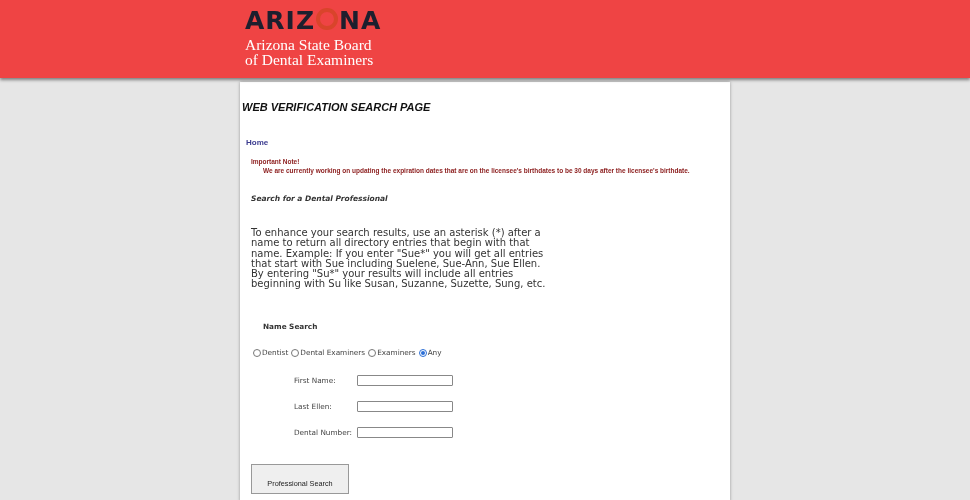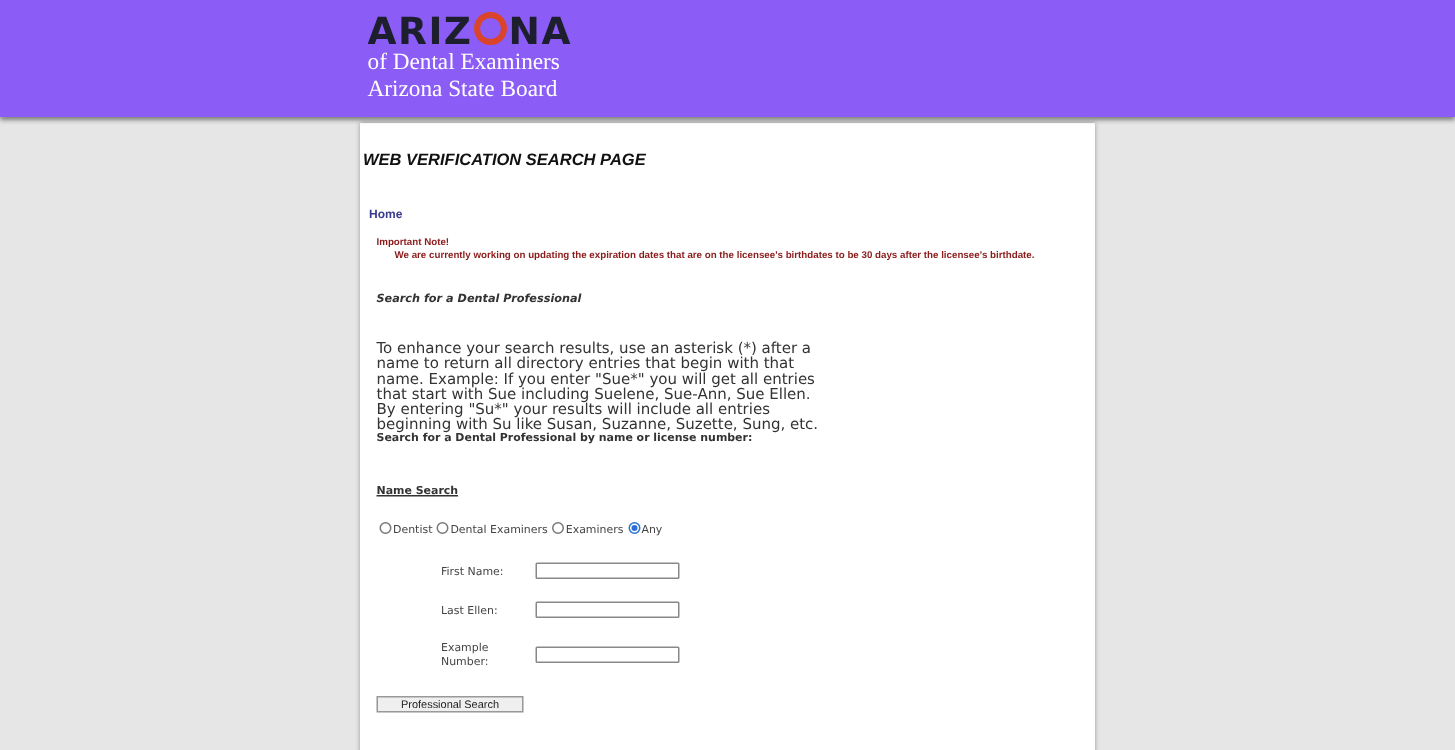--- a/index.html
+++ b/index.html
@@ -4,21 +4,21 @@
 <style>
   html, body { margin: 0; padding: 0; }
   body {
     width: 970px; height: 500px; overflow: hidden;
     background: #e6e6e6;
     font-family: "DejaVu Sans", sans-serif;
     position: relative;
   }
   .header {
     position: absolute; left: 0; top: 0; width: 970px; height: 78px;
-    background: #8b5cf6;
+    background: #ef4444;
     box-shadow: 0 2px 3px rgba(0,0,0,0.45);
     z-index: 2;
   }
   .logo { position: absolute; left: 245px; top: 8px; }
   .logo-word {
     font-family: "DejaVu Sans", sans-serif; font-weight: bold;
     font-size: 25px; letter-spacing: 1px; color: #1d1f2e; line-height: 26px;
   }
   .logo-word .o {
     display: inline-block; width: 14px; height: 14px;
@@ -60,71 +60,70 @@
   }
   .help-text {
     position: absolute; left: 11px; top: 146px; width: 300px;
     font-size: 10px; font-weight: normal; color: #333; line-height: 10.3px;
   }
   .search-by {
     position: absolute; left: 11px; top: 205px;
     font-size: 7.3px; font-weight: bold; color: #333;
   }
   .name-search {
-    position: absolute; left: 11px; top: 240px;
-    font-size: 7.3px; font-weight: bold; color: #333; text-decoration: underline;
+    position: absolute; left: 23px; top: 240px;
+    font-size: 7.3px; font-weight: bold; color: #333; 
   }
   .radios {
     position: absolute; left: 13px; top: 266px;
     font-size: 7.3px; color: #444; display: flex; align-items: center;
   }
-  .radio-item { display: flex; align-items: flex-start; margin-right: 3px; }
+  .radio-item { display: flex; align-items: flex-end; margin-right: 3px; }
   .radio {
     width: 6px; height: 6px; border: 1px solid #777; border-radius: 50%;
     background: #fff; margin-right: 1px; position: relative;
   }
   .radio.checked { border-color: #2c6fd6; }
   .radio.checked::after {
     content: ""; position: absolute; left: 1px; top: 1px; width: 4px; height: 4px;
     border-radius: 50%; background: #2c6fd6;
   }
   .field-row { position: absolute; left: 11px; display: flex; align-items: center; padding-left: 43px; }
   .field-label { width: 63px; font-size: 7.3px; color: #444; }
   .field-input {
     width: 94px; height: 9px; border: 1px solid #888; border-radius: 1px;
     background: #fff; padding: 0; margin: 0;
   }
   .search-button {
     position: absolute; left: 11px; top: 382px; width: 98px; height: 11px;
     background: #efefef; border: 1px solid #999; box-sizing: border-box;
     font-family: "Liberation Sans", sans-serif; font-size: 7.3px; color: #222;
-    padding: 0; line-height: 9px; text-align: center;
+    padding: 14px; line-height: 9px; text-align: center;
   }
 </style>
 </head>
 <body>
 
 <div class="header">
   <div class="logo">
     <div class="logo-word"><span>ARIZ</span><span class="o"></span><span>NA</span></div>
+    <div class="logo-sub">Arizona State Board</div>
     <div class="logo-sub" style="margin-top:0">of Dental Examiners</div>
-    <div class="logo-sub">Arizona State Board</div>
   </div>
 </div>
 
 <div class="panel">
   <div class="page-title">WEB VERIFICATION SEARCH PAGE</div>
   <a class="home-link" href="#">Home</a>
 
   <div class="note-title">Important Note!</div>
   <div class="note-text">We are currently working on updating the expiration dates that are on the licensee's birthdates to be 30 days after the licensee's birthdate.</div>
 
   <div class="section-heading">Search for a Dental Professional</div>
   <div class="help-text">To enhance your search results, use an asterisk (*) after a name to return all directory entries that begin with that name. Example: If you enter "Sue*" you will get all entries that start with Sue including Suelene, Sue-Ann, Sue Ellen. By entering "Su*" your results will include all entries beginning with Su like Susan, Suzanne, Suzette, Sung, etc.</div>
-  <div class="search-by">Search for a Dental Professional by name or license number:</div>
 
   <div class="name-search">Name Search</div>
 
   <div class="radios">
     <label class="radio-item">
       <span class="radio"></span>
       <span>Dentist</span>
     </label>
     <label class="radio-item">
       <span class="radio"></span>
@@ -142,18 +141,18 @@
 
   <div class="field-row" style="top:293px">
     <span class="field-label">First Name:</span>
     <input class="field-input" type="text" value="" style="">
   </div>
   <div class="field-row" style="top:319px">
     <span class="field-label">Last Ellen:</span>
     <input class="field-input" type="text" value="" style="">
   </div>
   <div class="field-row" style="top:345px">
-    <span class="field-label">Example Number:</span>
+    <span class="field-label">Dental Number:</span>
     <input class="field-input" type="text" value="" style="">
   </div>
 
   <button class="search-button">Professional Search</button>
 </div>
 
 </body></html>

